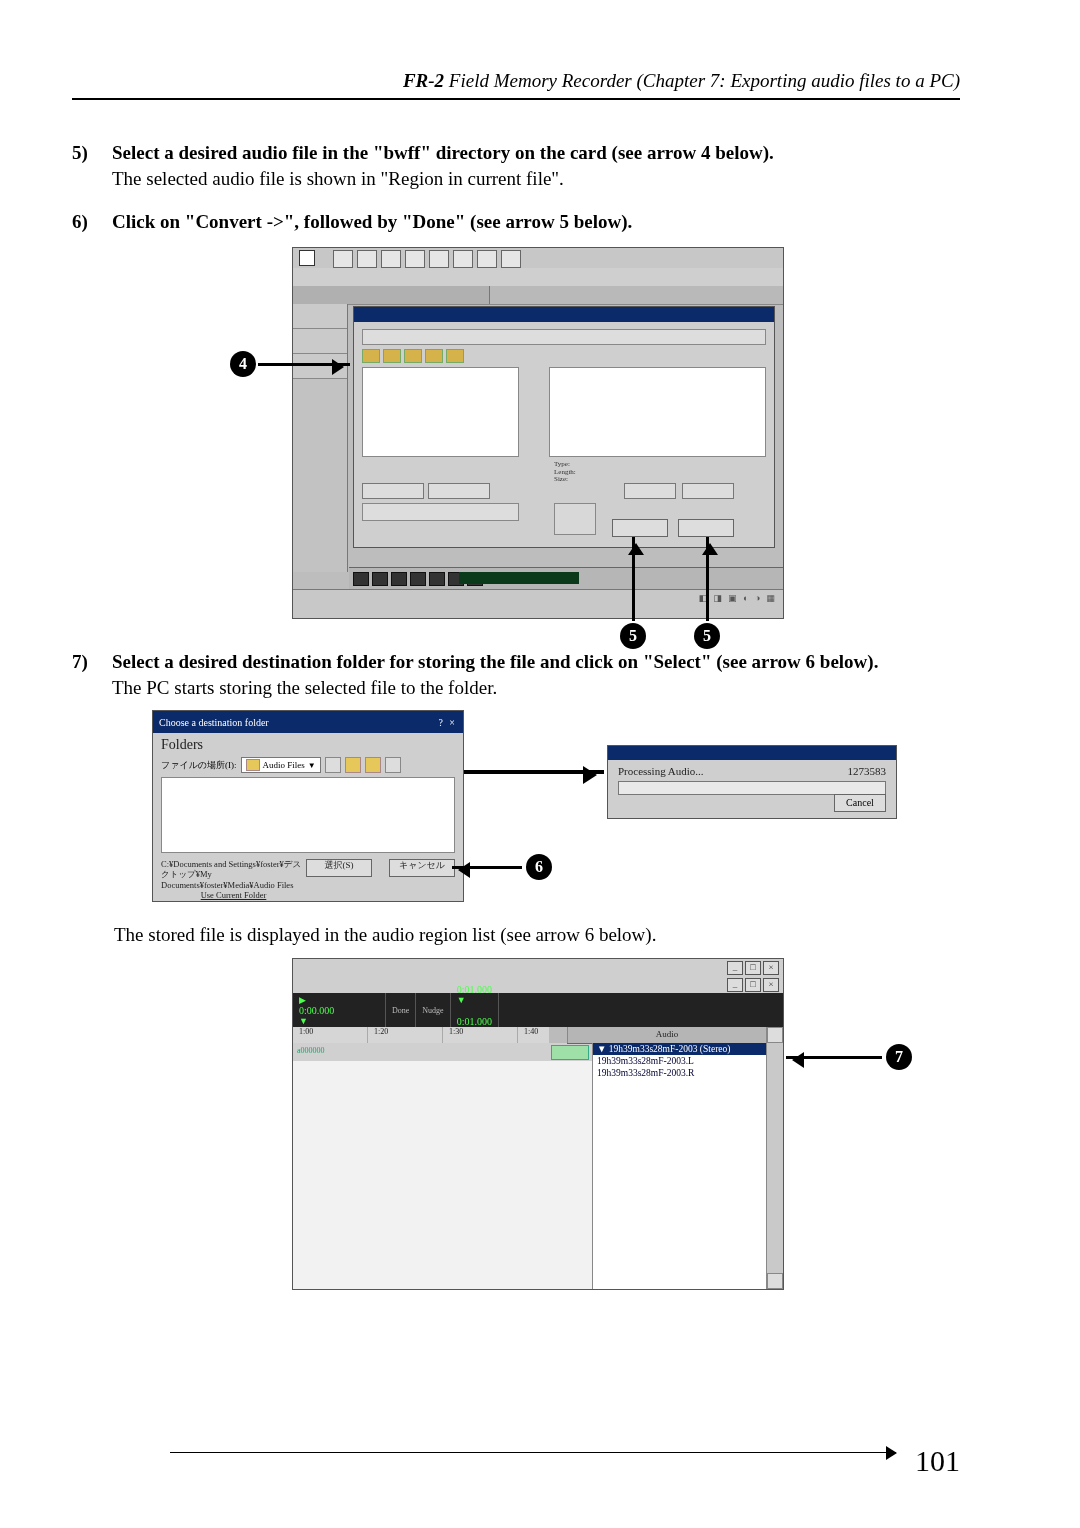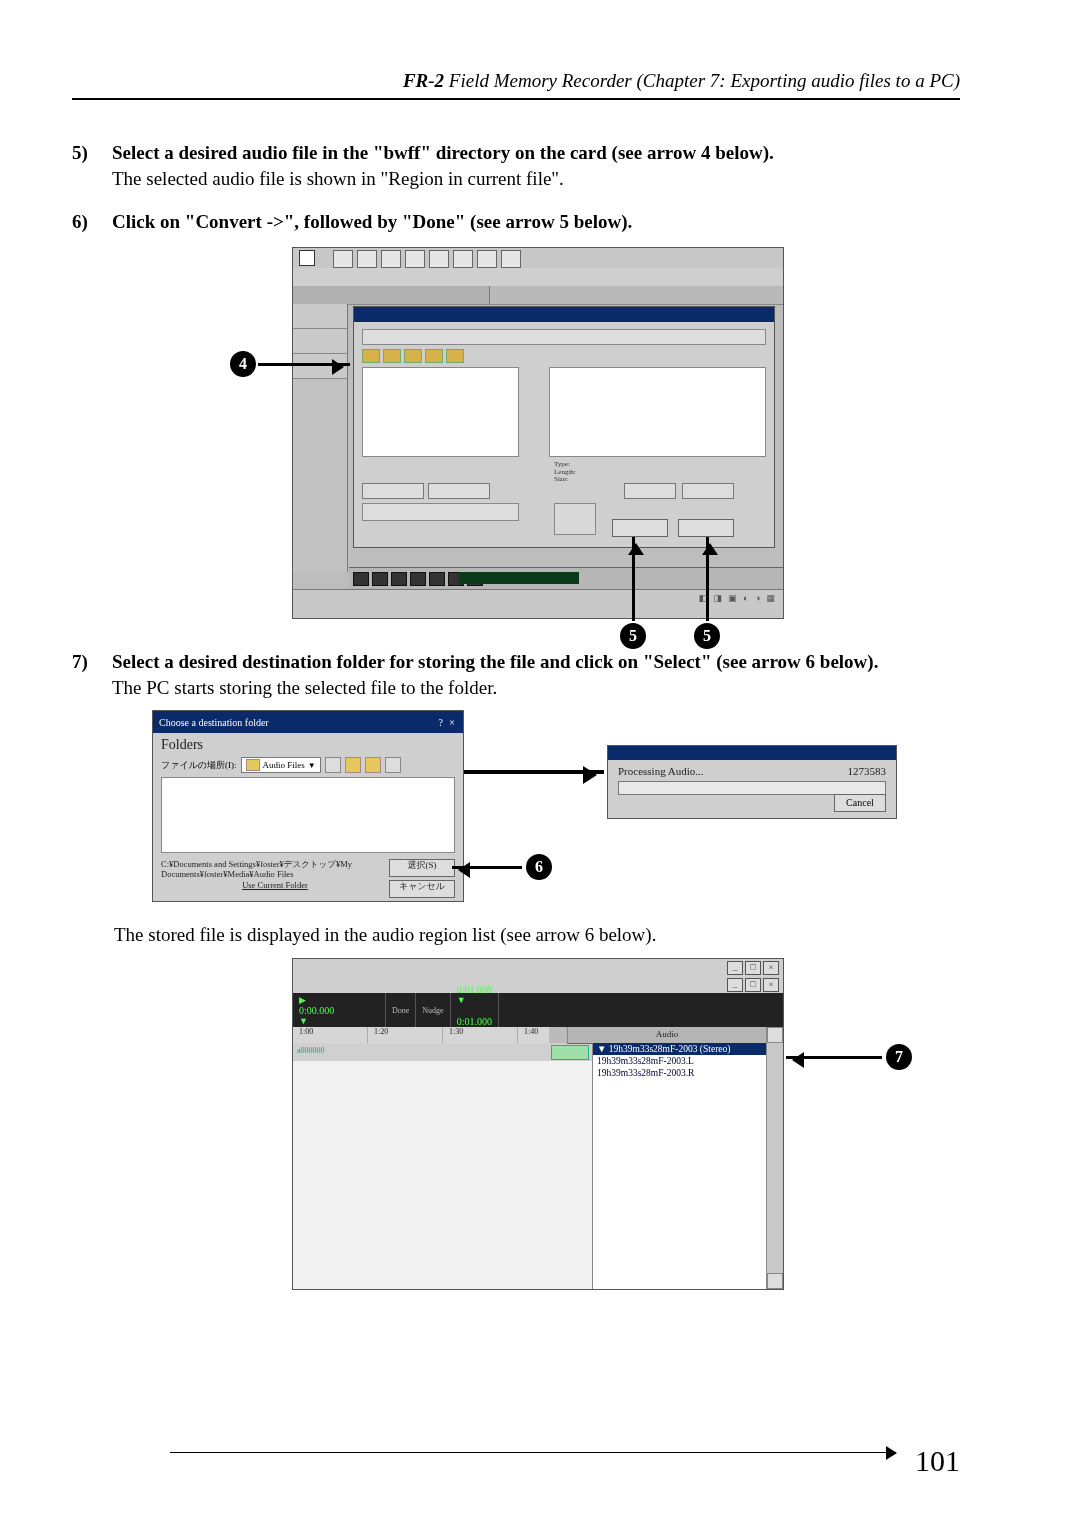--- a/index.html
+++ b/index.html
@@ -118,21 +118,21 @@
   .dlg-choose .lbl{font-size:14px;padding:4px 8px;color:#222;}
   .dlg-choose .navrow{display:flex;align-items:center;gap:4px;padding:0 8px;font-size:9px;}
   .dlg-choose .navrow .combo{border:1px solid #777;background:#fff;padding:1px 4px;font-size:9px;display:flex;align-items:center;gap:3px;}
   .dlg-choose .navrow .ficon{width:12px;height:10px;background:#e6c85a;border:1px solid #a88;}
   .dlg-choose .navrow .dd{font-size:8px;}
   .dlg-choose .navrow .nbtn{width:14px;height:14px;border:1px solid #888;background:#ddd;}
   .dlg-choose .navrow .nbtnY{width:14px;height:14px;border:1px solid #a88;background:#e6c85a;}
   .dlg-choose .list{margin:4px 8px;height:74px;background:#fff;border:1px solid #888;}
   .dlg-choose .foot{padding:2px 8px;font-size:8.5px;line-height:1.2;color:#222;display:flex;justify-content:space-between;align-items:flex-start;}
   .dlg-choose .foot u{text-align:center;display:block;}
-  .dlg-choose .btncol{display:flex;flex-direction:column;gap:3px;}
+  .dlg-choose .btncol{display:flex;flex-direction:row;gap:17px;}
   .dlg-choose .dbtn{width:64px;height:16px;background:#ddd;border:1px solid #666;font-size:9px;text-align:center;}
   .arrow-mid{
     position:absolute;left:312px;top:60px;width:140px;height:0;border-top:4px solid #000;
   }
   .arrow-mid::after{content:"";position:absolute;right:-2px;top:-8px;border:9px solid transparent;border-left:14px solid #000;}
   .dlg-proc{
     position:absolute;left:455px;top:35px;width:288px;height:72px;background:#cfcfcf;border:1px solid #555;
   }
   .dlg-proc .bar{height:14px;background:#0a2a6a;}
   .dlg-proc .row{display:flex;justify-content:space-between;font-size:11px;padding:5px 10px 2px;color:#222;}

